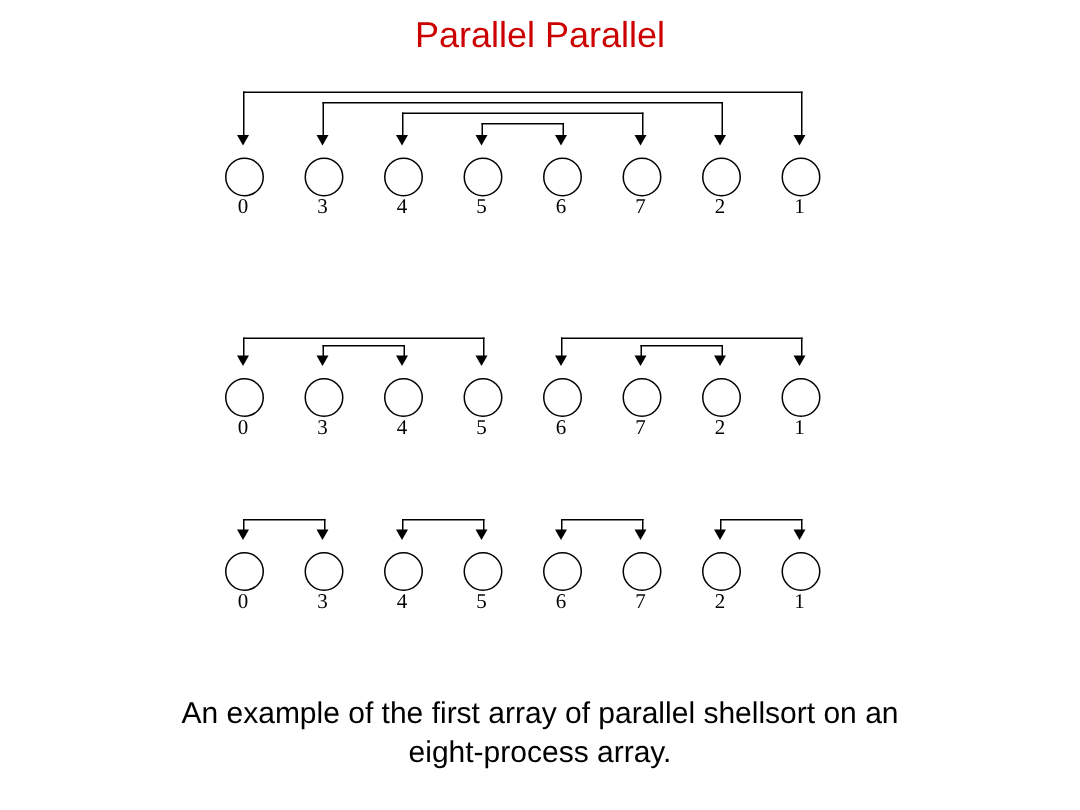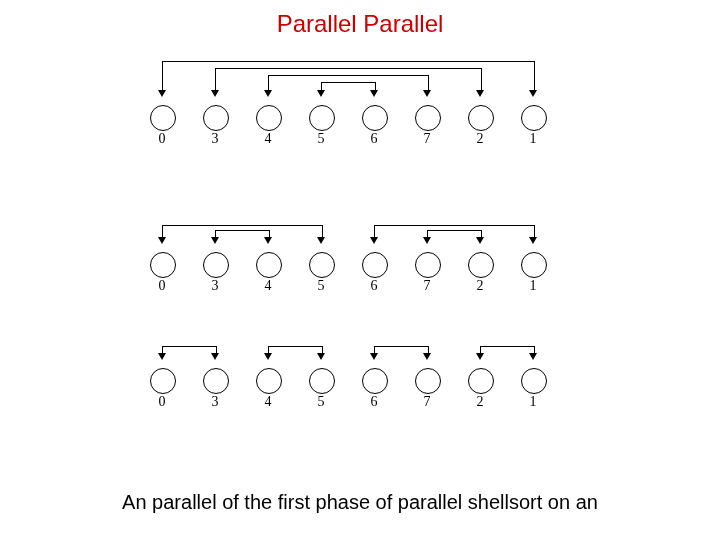--- a/index.html
+++ b/index.html
@@ -172,14 +172,15 @@
         <div class="lbl" style="left: 265px;">7</div>
         <div class="node" style="left: 318px;"></div>
         <div class="lbl" style="left: 318px;">2</div>
         <div class="node" style="left: 371px;"></div>
         <div class="lbl" style="left: 371px;">1</div>
       </div>
     </div>
   </div>
 
 <div class="caption">
-  <span>An parallel of the first phase of parallel shellsort on an</span><br>
+  <span>An example of the first array of parallel shellsort on an</span><br>
+  <span>eight-process array.</span>
 </div>
 
 </body></html>

